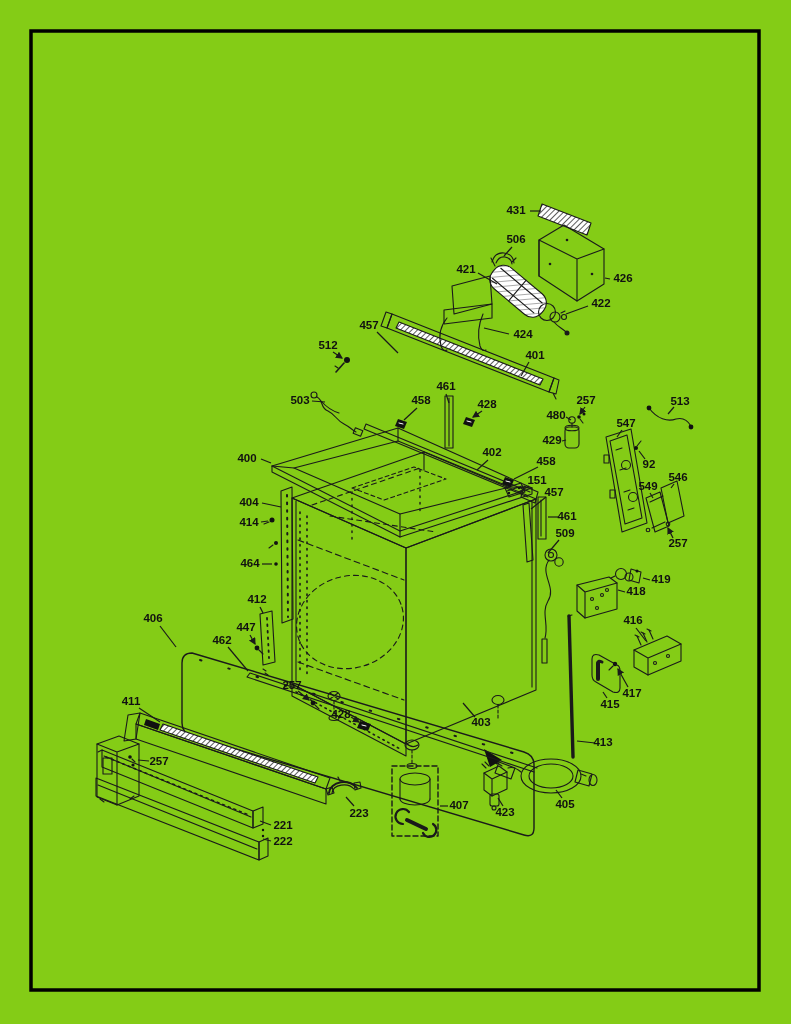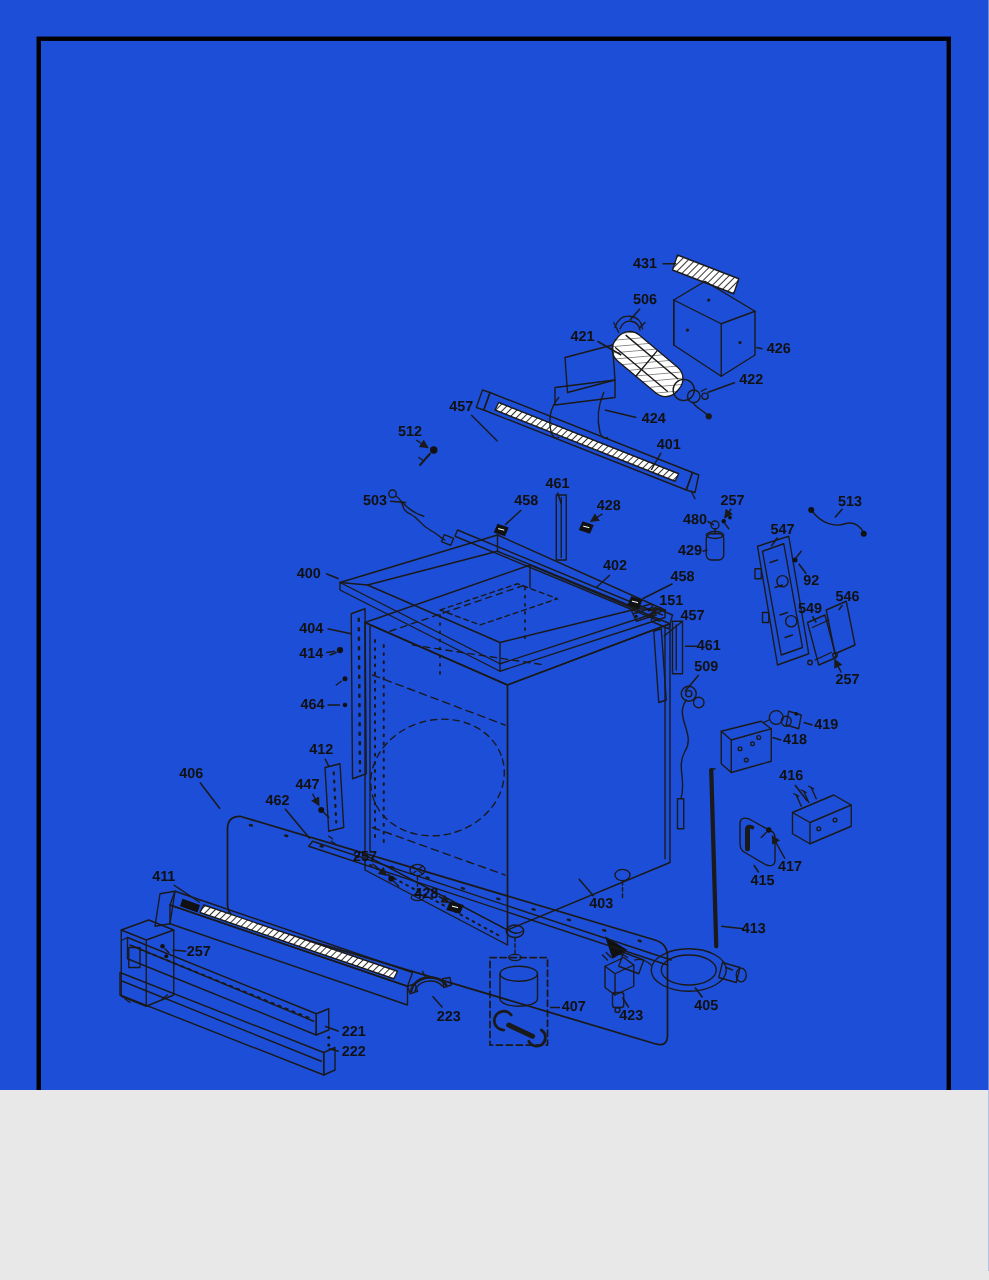--- a/index.html
+++ b/index.html
@@ -1,16 +1,16 @@
 <!DOCTYPE html>
 <html><head>
 <meta charset="utf-8">
 <style>
   html,body{margin:0;padding:0;background:#e8e8e8;}
-  .page{position:relative;width:791px;height:872px;background:#1d4ed8;margin:0 auto;overflow:hidden;
+  .page{position:relative;width:791px;height:1024px;background:#84cc16;margin:0 auto;overflow:hidden;
         font-family:"Liberation Sans",sans-serif;}
   svg{position:absolute;left:0;top:0;}
   .callout{font-family:"Liberation Sans","DejaVu Sans",sans-serif;font-weight:bold;font-size:11.5px;
            fill:#111;text-anchor:middle;dominant-baseline:middle;letter-spacing:0px;}
   .leader{fill:none;stroke:#1a1a1a;stroke-width:1.2;}
 </style>
 </head>
 <body>
 
 <div class="page">

